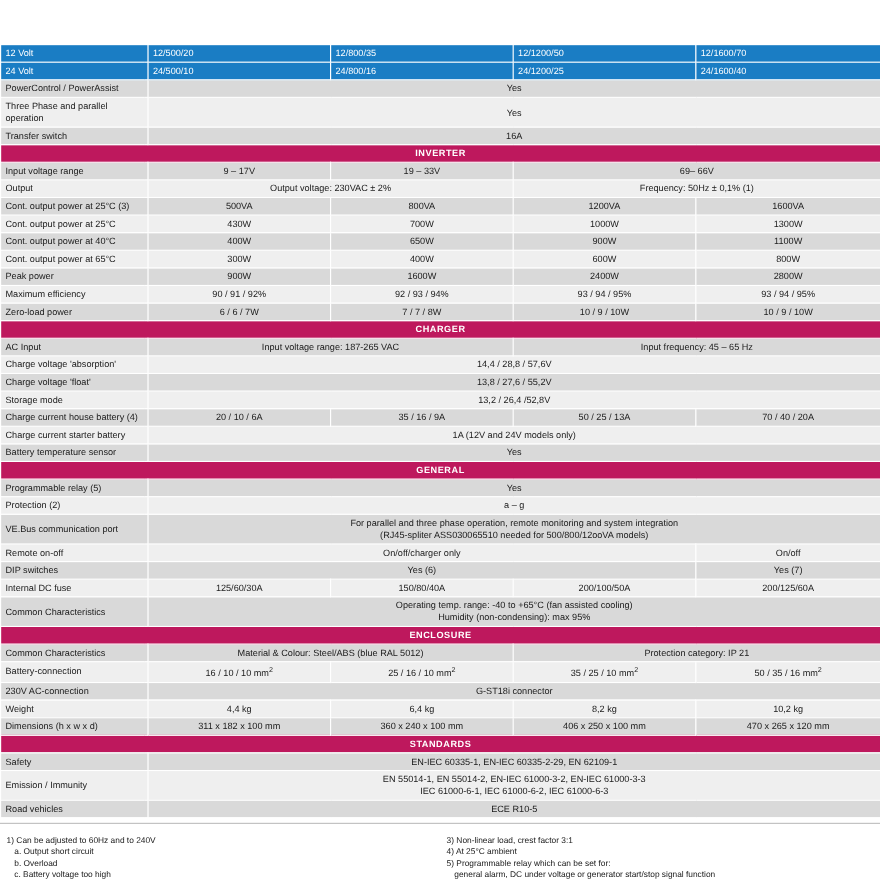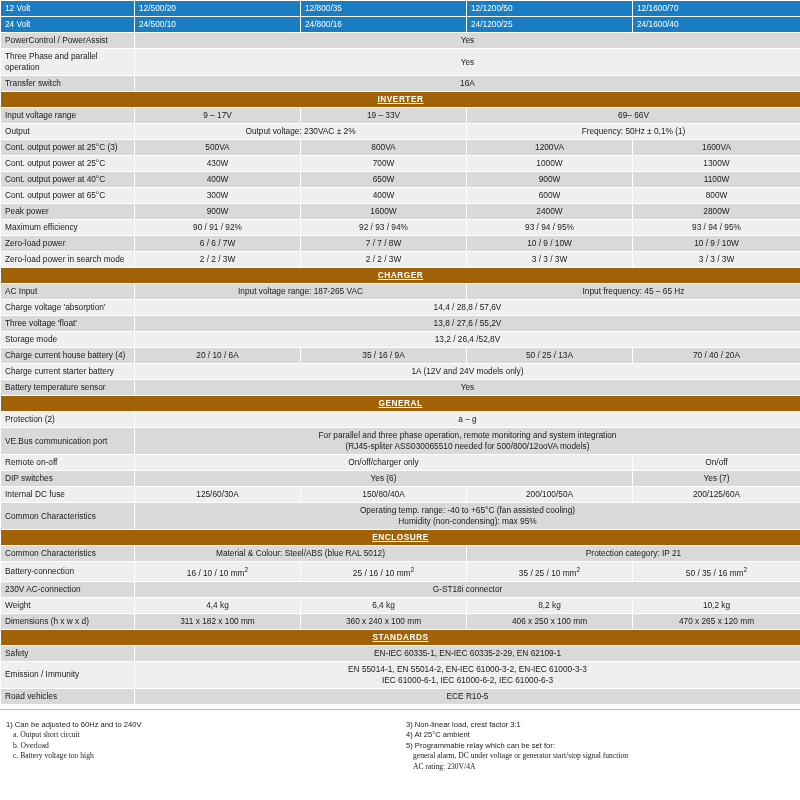--- a/index.html
+++ b/index.html
@@ -4,49 +4,49 @@
 <style>
   * { box-sizing: border-box; }
   html, body { margin:0; padding:0; }
   body {
     width:800px; height:800px;
     background:#ffffff;
     font-family:"Liberation Sans", sans-serif;
     font-size:8.3px;
     color:#1a1a1a;
   }
-  #sheet { width:800px; height:613px; position:relative; }
+  #sheet { width:800px; height:613px; position:relative;margin-top:40px; }
   table.spec { width:800px; border-collapse:collapse; table-layout:fixed; }
   table.spec td {
     border:1px solid #ffffff;
     padding:2px 4px;
     vertical-align:middle;
     height:14px;
     line-height:11px;
   }
   .rdark td { background:#d9d9d9; }
   .rlight td { background:#efefef; }
-  .rhdr td { background:#a16207; color:#ffffff; font-weight:bold; letter-spacing:0.5px;text-decoration:underline; }
+  .rhdr td { background:#be185d; color:#ffffff; font-weight:bold; letter-spacing:0.5px; }
   .lbl { text-align:left; padding-left:6px; }
   .ctr { text-align:center; }
   .top-strip td { background:#1a7dc4; color:#ffffff; text-align:left; }
   .top-strip td.lbl { text-align:left; }
   .sup { font-size:6.5px; vertical-align:super; }
   
   .notes {
     display:flex;
     width:800px;
     padding:6px 0 0 0;
     font-size:7.6px;
     line-height:10.5px;
     color:#1a1a1a;
   }
   .notes .col { width:50%; padding-left:6px; padding-right:6px; }
   .notes .col p { margin:0; }
-  .notes .col .ind { padding-left:7px;font-family:Liberation Serif, serif; }
+  .notes .col .ind { padding-left:7px; }
   .hr-top { border-top:1px solid #bdbdbd; margin:4px 0 4px 0; width:800px; }
 </style>
 </head>
 <body>
 
 <div id="sheet">
 
   <table class="spec">
     <colgroup>
       <col style="width:130px">
@@ -139,41 +139,34 @@
           <td class="ctr" colspan="1">93 / 94 / 95%</td>
           <td class="ctr" colspan="1">93 / 94 / 95%</td>
         </tr>
         <tr class="rdark">
           <td class="lbl" colspan="2">Zero-load power</td>
           <td class="ctr" colspan="1">6 / 6 / 7W</td>
           <td class="ctr" colspan="1">7 / 7 / 8W</td>
           <td class="ctr" colspan="1">10 / 9 / 10W</td>
           <td class="ctr" colspan="1">10 / 9 / 10W</td>
         </tr>
-        <tr class="rlight">
-          <td class="lbl" colspan="2">Zero-load power in search mode</td>
-          <td class="ctr" colspan="1">2 / 2 / 3W</td>
-          <td class="ctr" colspan="1">2 / 2 / 3W</td>
-          <td class="ctr" colspan="1">3 / 3 / 3W</td>
-          <td class="ctr" colspan="1">3 / 3 / 3W</td>
-        </tr>
         <tr class="rhdr">
           <td class="ctr" colspan="6">CHARGER</td>
         </tr>
         <tr class="rdark">
           <td class="lbl" colspan="2">AC Input</td>
           <td class="ctr" colspan="2">Input voltage range: 187-265 VAC</td>
           <td class="ctr" colspan="2">Input frequency: 45 – 65 Hz</td>
         </tr>
         <tr class="rlight">
           <td class="lbl" colspan="2">Charge voltage 'absorption'</td>
           <td class="ctr" colspan="4">14,4 / 28,8 / 57,6V</td>
         </tr>
         <tr class="rdark">
-          <td class="lbl" colspan="2">Three voltage 'float'</td>
+          <td class="lbl" colspan="2">Charge voltage 'float'</td>
           <td class="ctr" colspan="4">13,8 / 27,6 / 55,2V</td>
         </tr>
         <tr class="rlight">
           <td class="lbl" colspan="2">Storage mode</td>
           <td class="ctr" colspan="4">13,2 / 26,4 /52,8V</td>
         </tr>
         <tr class="rdark">
           <td class="lbl" colspan="2">Charge current house battery  (4)</td>
           <td class="ctr" colspan="1">20 / 10 / 6A</td>
           <td class="ctr" colspan="1">35 / 16 / 9A</td>
@@ -183,20 +176,24 @@
         <tr class="rlight">
           <td class="lbl" colspan="2">Charge current starter battery</td>
           <td class="ctr" colspan="4">1A    (12V and 24V models only)</td>
         </tr>
         <tr class="rdark">
           <td class="lbl" colspan="2">Battery temperature sensor</td>
           <td class="ctr" colspan="4">Yes</td>
         </tr>
         <tr class="rhdr">
           <td class="ctr" colspan="6">GENERAL</td>
+        </tr>
+        <tr class="rdark">
+          <td class="lbl" colspan="2">Programmable relay  (5)</td>
+          <td class="ctr" colspan="4">Yes</td>
         </tr>
         <tr class="rlight">
           <td class="lbl" colspan="2">Protection  (2)</td>
           <td class="ctr" colspan="4">a – g</td>
         </tr>
         <tr class="rdark">
           <td class="lbl" colspan="2">VE.Bus communication port</td>
           <td class="ctr" colspan="4">For parallel and three phase operation, remote monitoring and system integration<br>(RJ45-spliter ASS030065510 needed for 500/800/12ooVA models)</td>
         </tr>
         <tr class="rlight">

